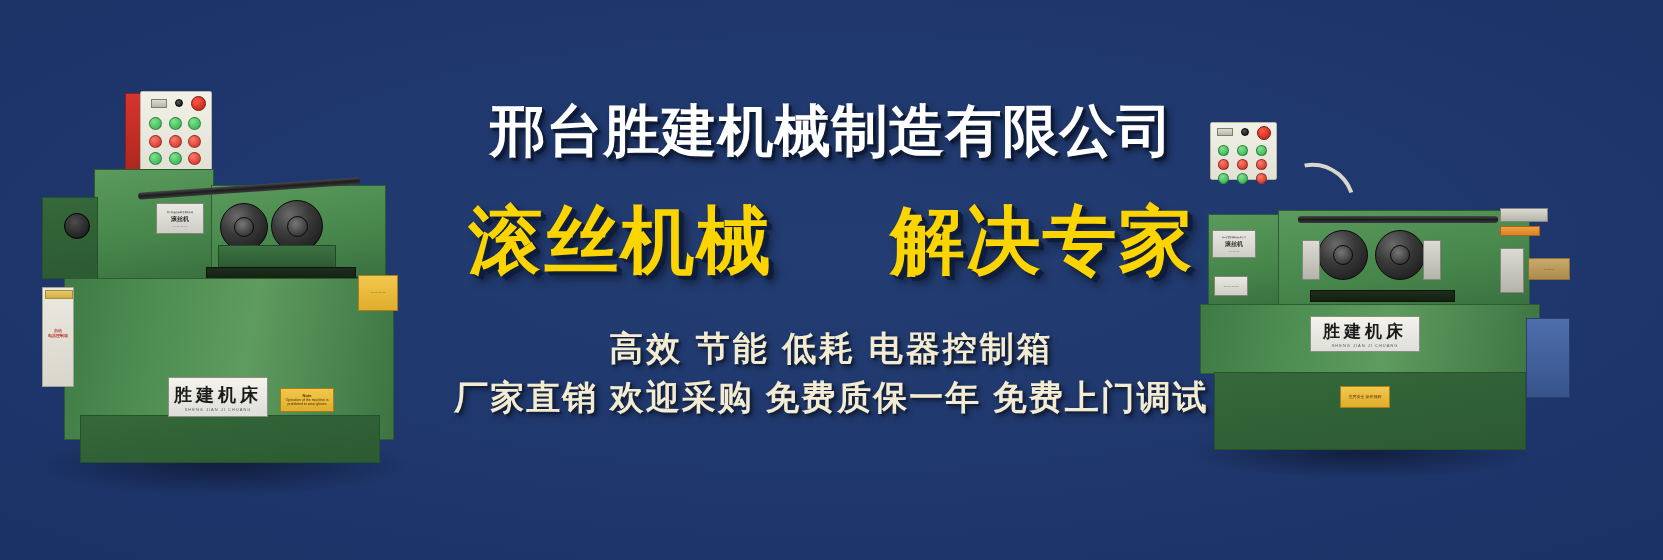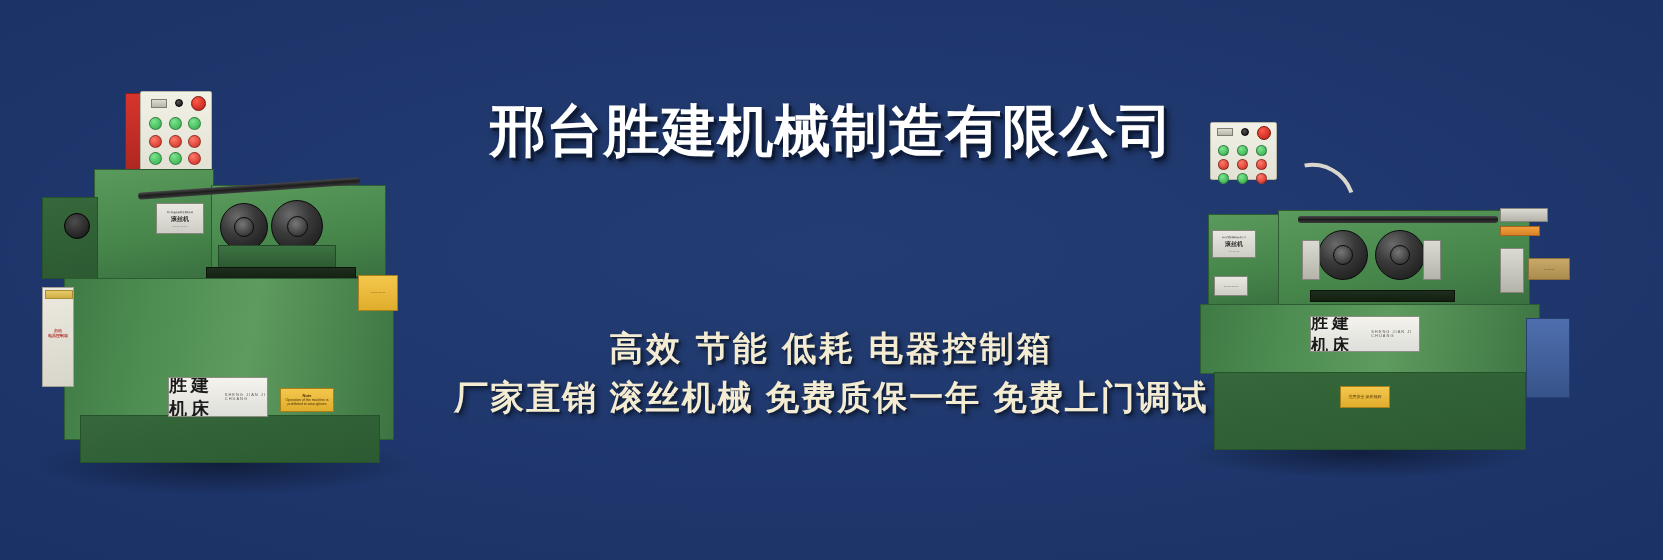--- a/index.html
+++ b/index.html
@@ -184,21 +184,21 @@
     position: absolute;
     background: linear-gradient(180deg, #4a4a4a 0%, #1d1d1d 50%, #3a3a3a 100%);
     border-radius: 3px;
   }
   .nameplate {
     position: absolute;
     background: linear-gradient(180deg, #f4f3ec 0%, #dededa 100%);
     border: 1px solid #8d8d84;
     box-sizing: border-box;
     display: flex;
-    flex-direction: row;
+    flex-direction: column;
     align-items: center;
     justify-content: center;
     color: #1a1a1a;
     overflow: hidden;
   }
   .nameplate .np-cn {
     font-weight: bold;
     letter-spacing: 4px;
     font-family: "Liberation Serif", "DejaVu Serif", serif;
   }
@@ -439,19 +439,23 @@
       <span>注意安全 操作规程</span>
     </div>
 
     <div class="blue-box" style="left:356px; top:200px; width:44px; height:80px;"></div>
   </div>
 
   <div class="text-block">
 
     <div class="company-title">邢台胜建机械制造有限公司</div>
 
+    <div class="headline-row">
+      <span class="headline">滚丝机械</span>
+      <span class="headline">解决专家</span>
+    </div>
 
     <div class="sub-line sub-line-1">高效  节能  低耗  电器控制箱</div>
 
-    <div class="sub-line sub-line-2">厂家直销  滚丝机械  免费质保一年  免费上门调试</div>
+    <div class="sub-line sub-line-2">厂家直销  欢迎采购  免费质保一年  免费上门调试</div>
   </div>
 
 </div>
 
 </body></html>

